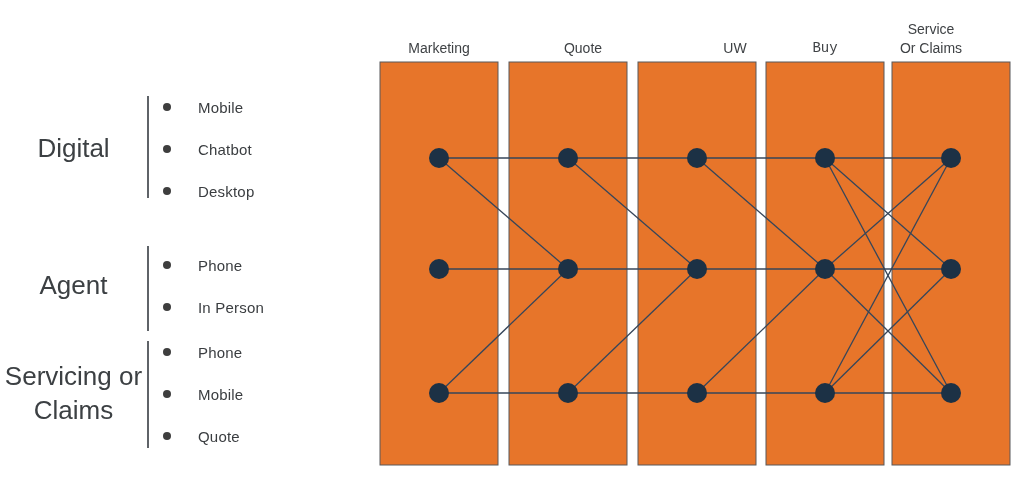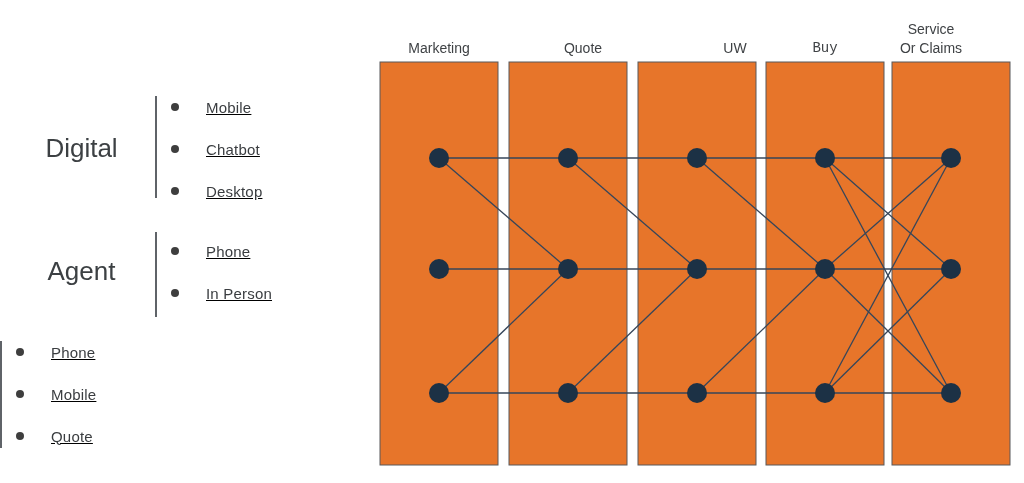--- a/index.html
+++ b/index.html
@@ -4,33 +4,33 @@
 <style>
   html,body{margin:0;padding:0;background:#ffffff;}
   body{
     width:1024px;height:483px;position:relative;overflow:hidden;
     font-family:"Liberation Sans", sans-serif;
     -webkit-font-smoothing:antialiased;
   }
   
   .channel-group{position:absolute;left:0;width:330px;display:flex;}
   .group-digital{top:86px;height:126px;}
-  .group-agent{top:230px;height:84px;}
+  .group-agent{top:244px;height:84px;}
   .group-servicing{top:331px;height:126px;}
   .ch-label{
     width:147px;display:flex;align-items:center;justify-content:center;
-    font-size:26px;line-height:1.3;color:#3C4043;text-align:center;padding-left:8px;
+    font-size:26px;line-height:1.3;color:#3C4043;text-align:center;
   }
   .ch-label .lbl{display:block;max-width:140px;}
   .ch-divider{width:2px;background:#5F6368;}
   .group-digital .ch-divider{margin:10px 0 14px 0;}
   .group-agent .ch-divider{margin:2px 0 -3px 0;}
   .group-servicing .ch-divider{margin:10px 0 9px 0;}
   .ch-items{flex:1;display:flex;flex-direction:column;}
-  .ch-item{height:42px;display:flex;align-items:center;text-decoration:underline;}
+  .ch-item{height:42px;display:flex;align-items:center;}
   .bullet{
     width:8px;height:8px;border-radius:50%;background:#3E3E3E;
     margin-left:14px;margin-right:27px;flex:0 0 auto;
   }
   .item-text{font-size:15px;color:#3A3D40;letter-spacing:.2px;}
   
   .stage-header{
     position:absolute;top:20px;height:38px;width:118px;
     display:flex;flex-direction:column;justify-content:flex-end;align-items:center;
     font-size:14px;line-height:19px;color:#3F4245;text-align:center;
@@ -133,20 +133,23 @@
       <span class="item-text">Phone</span>
     </div>
     <div class="ch-item">
       <span class="bullet"></span>
       <span class="item-text">In Person</span>
     </div>
   </div>
 </div>
 
 <div class="channel-group group-servicing">
+  <div class="ch-label">
+    <span class="lbl">Servicing or Claims</span>
+  </div>
   <div class="ch-divider"></div>
   <div class="ch-items">
     <div class="ch-item">
       <span class="bullet"></span>
       <span class="item-text">Phone</span>
     </div>
     <div class="ch-item">
       <span class="bullet"></span>
       <span class="item-text">Mobile</span>
     </div>

